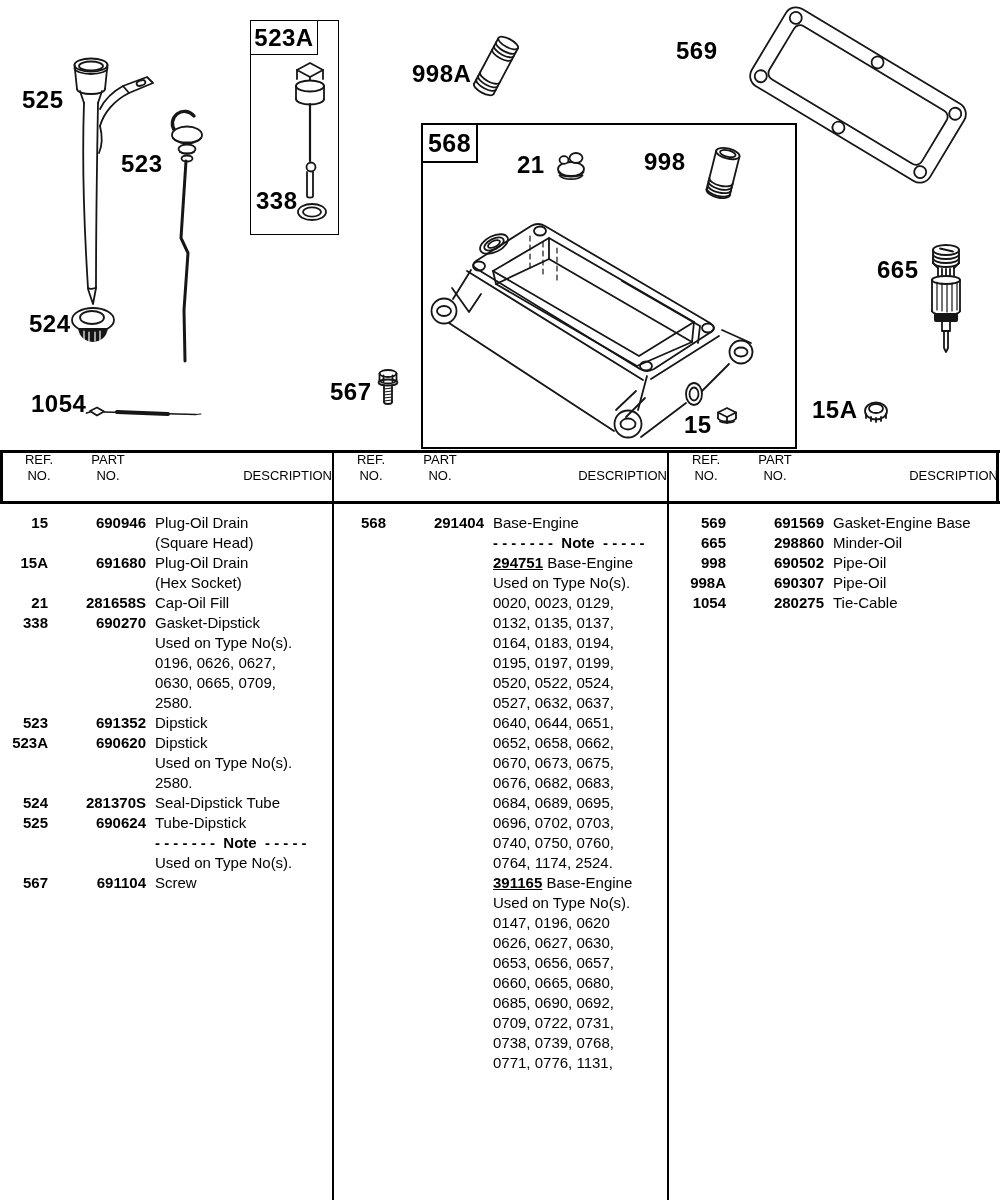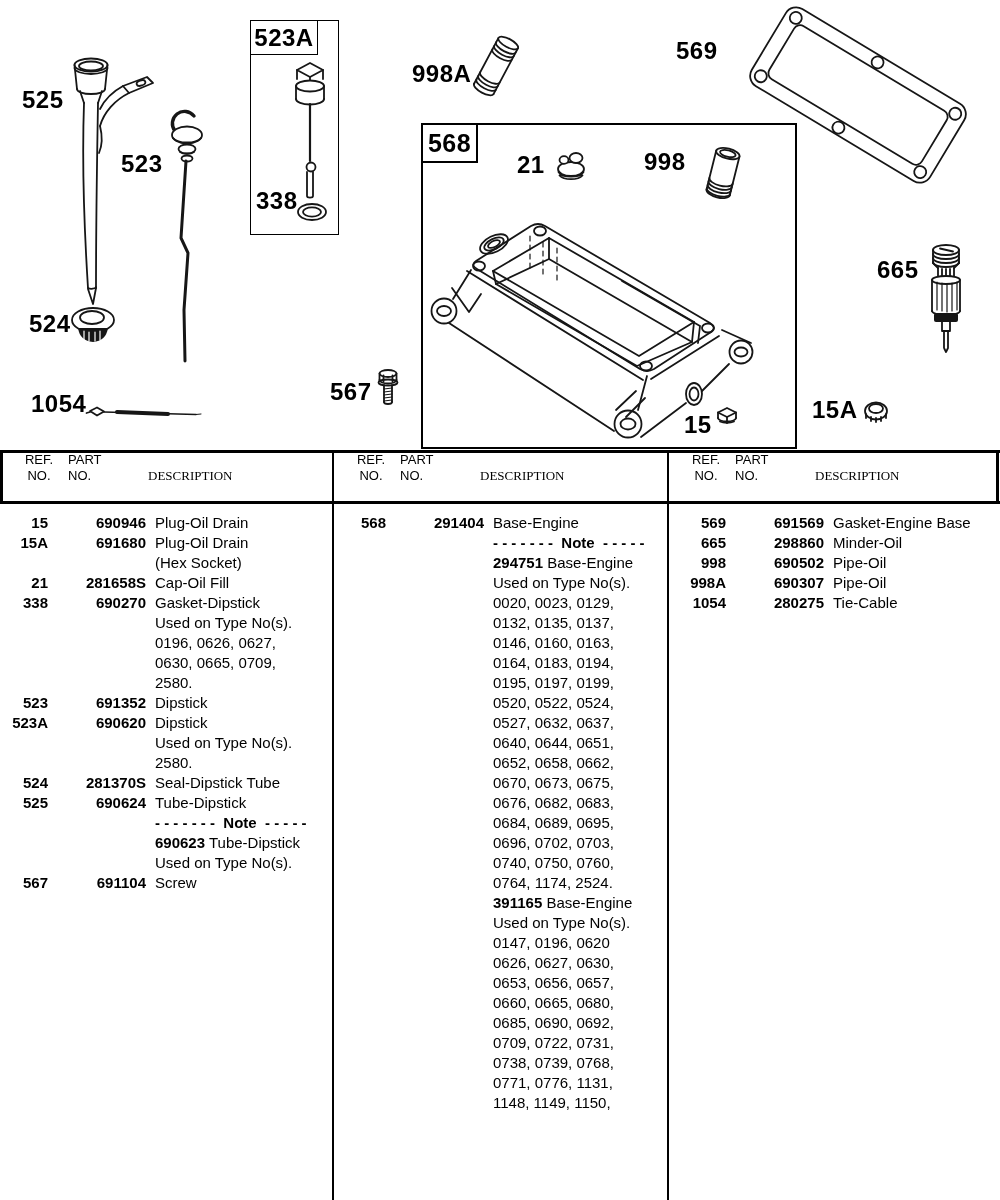--- a/index.html
+++ b/index.html
@@ -10,30 +10,30 @@
   .wfill{fill:#fff;}
   .dfill{fill:#161616;stroke:none;}
   .dlabel{position:absolute;font-weight:bold;font-size:24px;line-height:1;letter-spacing:.5px;}
   .inset{position:absolute;border:2px solid #000;background:transparent;}
   .callout{position:absolute;border:2px solid #000;background:#fff;display:flex;align-items:center;
            justify-content:center;font-weight:bold;font-size:25px;letter-spacing:.5px;}
   .hline{position:absolute;background:#000;}
   .vline{position:absolute;background:#000;}
   .thead-col{position:absolute;top:452px;height:48px;display:flex;font-size:13px;line-height:16px;padding-left:8px;box-sizing:border-box;}
   .h-ref{width:58px;text-align:center;}
-  .h-part{width:80px;text-align:left;}
-  .h-desc{flex:1;text-align:left;padding-top:16px;font-family:Liberation Serif, serif;}
+  .h-part{width:80px;text-align:center;}
+  .h-desc{flex:1;text-align:right;padding-top:16px;}
   .h-ref span,.h-part span{display:block;}
   .tcol{position:absolute;top:513px;font-size:15px;}
   .trow{display:flex;height:20px;line-height:20px;white-space:pre;}
   .c-ref{flex:0 0 var(--refw,46px);text-align:right;font-weight:bold;}
   .c-part{flex:0 0 82px;text-align:right;font-weight:bold;margin-left:16px;}
   .c-desc{margin-left:9px;font-weight:normal;}
   .c-desc.note{font-weight:bold;}
-  .c-desc b{font-weight:bold;}
+  .c-desc b{font-weight:bold;text-decoration:underline;}
 </style>
 </head>
 <body>
 
 <div class="page">
 
   <svg width="1000" height="455" viewBox="0 0 1000 455">
 
     <g class="ink">
       <ellipse cx="91" cy="65" rx="16.5" ry="6.5" class="wfill"></ellipse>
@@ -266,47 +266,46 @@
       </div>
     <div class="h-part">
         <span>PART</span>
         <span>NO.</span>
       </div>
     <div class="h-desc"><span>DESCRIPTION</span></div>
   </div>
 
   <div class="tcol" style="left:2px;width:330px;--refw:46px;">
       <div class="trow"><span class="c-ref">15</span><span class="c-part">690946</span><span class="c-desc">Plug-Oil Drain</span></div>
+      <div class="trow"><span class="c-ref"></span><span class="c-part"></span><span class="c-desc">(Square Head)</span></div>
       <div class="trow"><span class="c-ref">15A</span><span class="c-part">691680</span><span class="c-desc">Plug-Oil Drain</span></div>
       <div class="trow"><span class="c-ref"></span><span class="c-part"></span><span class="c-desc">(Hex Socket)</span></div>
       <div class="trow"><span class="c-ref">21</span><span class="c-part">281658S</span><span class="c-desc">Cap-Oil Fill</span></div>
       <div class="trow"><span class="c-ref">338</span><span class="c-part">690270</span><span class="c-desc">Gasket-Dipstick</span></div>
       <div class="trow"><span class="c-ref"></span><span class="c-part"></span><span class="c-desc">Used on Type No(s).</span></div>
       <div class="trow"><span class="c-ref"></span><span class="c-part"></span><span class="c-desc">0196, 0626, 0627,</span></div>
       <div class="trow"><span class="c-ref"></span><span class="c-part"></span><span class="c-desc">0630, 0665, 0709,</span></div>
       <div class="trow"><span class="c-ref"></span><span class="c-part"></span><span class="c-desc">2580.</span></div>
       <div class="trow"><span class="c-ref">523</span><span class="c-part">691352</span><span class="c-desc">Dipstick</span></div>
       <div class="trow"><span class="c-ref">523A</span><span class="c-part">690620</span><span class="c-desc">Dipstick</span></div>
       <div class="trow"><span class="c-ref"></span><span class="c-part"></span><span class="c-desc">Used on Type No(s).</span></div>
       <div class="trow"><span class="c-ref"></span><span class="c-part"></span><span class="c-desc">2580.</span></div>
       <div class="trow"><span class="c-ref">524</span><span class="c-part">281370S</span><span class="c-desc">Seal-Dipstick Tube</span></div>
       <div class="trow"><span class="c-ref">525</span><span class="c-part">690624</span><span class="c-desc">Tube-Dipstick</span></div>
       <div class="trow"><span class="c-ref"></span><span class="c-part"></span><span class="c-desc note">- - - - - - -  Note  - - - - -</span></div>
-      <div class="trow"><span class="c-ref"></span><span class="c-part"></span><span class="c-desc"><b>690623</b> Tube-Dipstick</span></div>
       <div class="trow"><span class="c-ref"></span><span class="c-part"></span><span class="c-desc">Used on Type No(s).</span></div>
       <div class="trow"><span class="c-ref">567</span><span class="c-part">691104</span><span class="c-desc">Screw</span></div>
     </div>
   <div class="tcol" style="left:334px;width:333px;--refw:52px;">
       <div class="trow"><span class="c-ref">568</span><span class="c-part">291404</span><span class="c-desc">Base-Engine</span></div>
       <div class="trow"><span class="c-ref"></span><span class="c-part"></span><span class="c-desc note">- - - - - - -  Note  - - - - -</span></div>
       <div class="trow"><span class="c-ref"></span><span class="c-part"></span><span class="c-desc"><b>294751</b> Base-Engine</span></div>
       <div class="trow"><span class="c-ref"></span><span class="c-part"></span><span class="c-desc">Used on Type No(s).</span></div>
       <div class="trow"><span class="c-ref"></span><span class="c-part"></span><span class="c-desc">0020, 0023, 0129,</span></div>
       <div class="trow"><span class="c-ref"></span><span class="c-part"></span><span class="c-desc">0132, 0135, 0137,</span></div>
-      <div class="trow"><span class="c-ref"></span><span class="c-part"></span><span class="c-desc">0146, 0160, 0163,</span></div>
       <div class="trow"><span class="c-ref"></span><span class="c-part"></span><span class="c-desc">0164, 0183, 0194,</span></div>
       <div class="trow"><span class="c-ref"></span><span class="c-part"></span><span class="c-desc">0195, 0197, 0199,</span></div>
       <div class="trow"><span class="c-ref"></span><span class="c-part"></span><span class="c-desc">0520, 0522, 0524,</span></div>
       <div class="trow"><span class="c-ref"></span><span class="c-part"></span><span class="c-desc">0527, 0632, 0637,</span></div>
       <div class="trow"><span class="c-ref"></span><span class="c-part"></span><span class="c-desc">0640, 0644, 0651,</span></div>
       <div class="trow"><span class="c-ref"></span><span class="c-part"></span><span class="c-desc">0652, 0658, 0662,</span></div>
       <div class="trow"><span class="c-ref"></span><span class="c-part"></span><span class="c-desc">0670, 0673, 0675,</span></div>
       <div class="trow"><span class="c-ref"></span><span class="c-part"></span><span class="c-desc">0676, 0682, 0683,</span></div>
       <div class="trow"><span class="c-ref"></span><span class="c-part"></span><span class="c-desc">0684, 0689, 0695,</span></div>
       <div class="trow"><span class="c-ref"></span><span class="c-part"></span><span class="c-desc">0696, 0702, 0703,</span></div>
@@ -315,21 +314,20 @@
       <div class="trow"><span class="c-ref"></span><span class="c-part"></span><span class="c-desc"><b>391165</b> Base-Engine</span></div>
       <div class="trow"><span class="c-ref"></span><span class="c-part"></span><span class="c-desc">Used on Type No(s).</span></div>
       <div class="trow"><span class="c-ref"></span><span class="c-part"></span><span class="c-desc">0147, 0196, 0620</span></div>
       <div class="trow"><span class="c-ref"></span><span class="c-part"></span><span class="c-desc">0626, 0627, 0630,</span></div>
       <div class="trow"><span class="c-ref"></span><span class="c-part"></span><span class="c-desc">0653, 0656, 0657,</span></div>
       <div class="trow"><span class="c-ref"></span><span class="c-part"></span><span class="c-desc">0660, 0665, 0680,</span></div>
       <div class="trow"><span class="c-ref"></span><span class="c-part"></span><span class="c-desc">0685, 0690, 0692,</span></div>
       <div class="trow"><span class="c-ref"></span><span class="c-part"></span><span class="c-desc">0709, 0722, 0731,</span></div>
       <div class="trow"><span class="c-ref"></span><span class="c-part"></span><span class="c-desc">0738, 0739, 0768,</span></div>
       <div class="trow"><span class="c-ref"></span><span class="c-part"></span><span class="c-desc">0771, 0776, 1131,</span></div>
-      <div class="trow"><span class="c-ref"></span><span class="c-part"></span><span class="c-desc">1148, 1149, 1150,</span></div>
     </div>
   <div class="tcol" style="left:669px;width:329px;--refw:57px;">
       <div class="trow"><span class="c-ref">569</span><span class="c-part">691569</span><span class="c-desc">Gasket-Engine Base</span></div>
       <div class="trow"><span class="c-ref">665</span><span class="c-part">298860</span><span class="c-desc">Minder-Oil</span></div>
       <div class="trow"><span class="c-ref">998</span><span class="c-part">690502</span><span class="c-desc">Pipe-Oil</span></div>
       <div class="trow"><span class="c-ref">998A</span><span class="c-part">690307</span><span class="c-desc">Pipe-Oil</span></div>
       <div class="trow"><span class="c-ref">1054</span><span class="c-part">280275</span><span class="c-desc">Tie-Cable</span></div>
     </div>
 
 </div>

